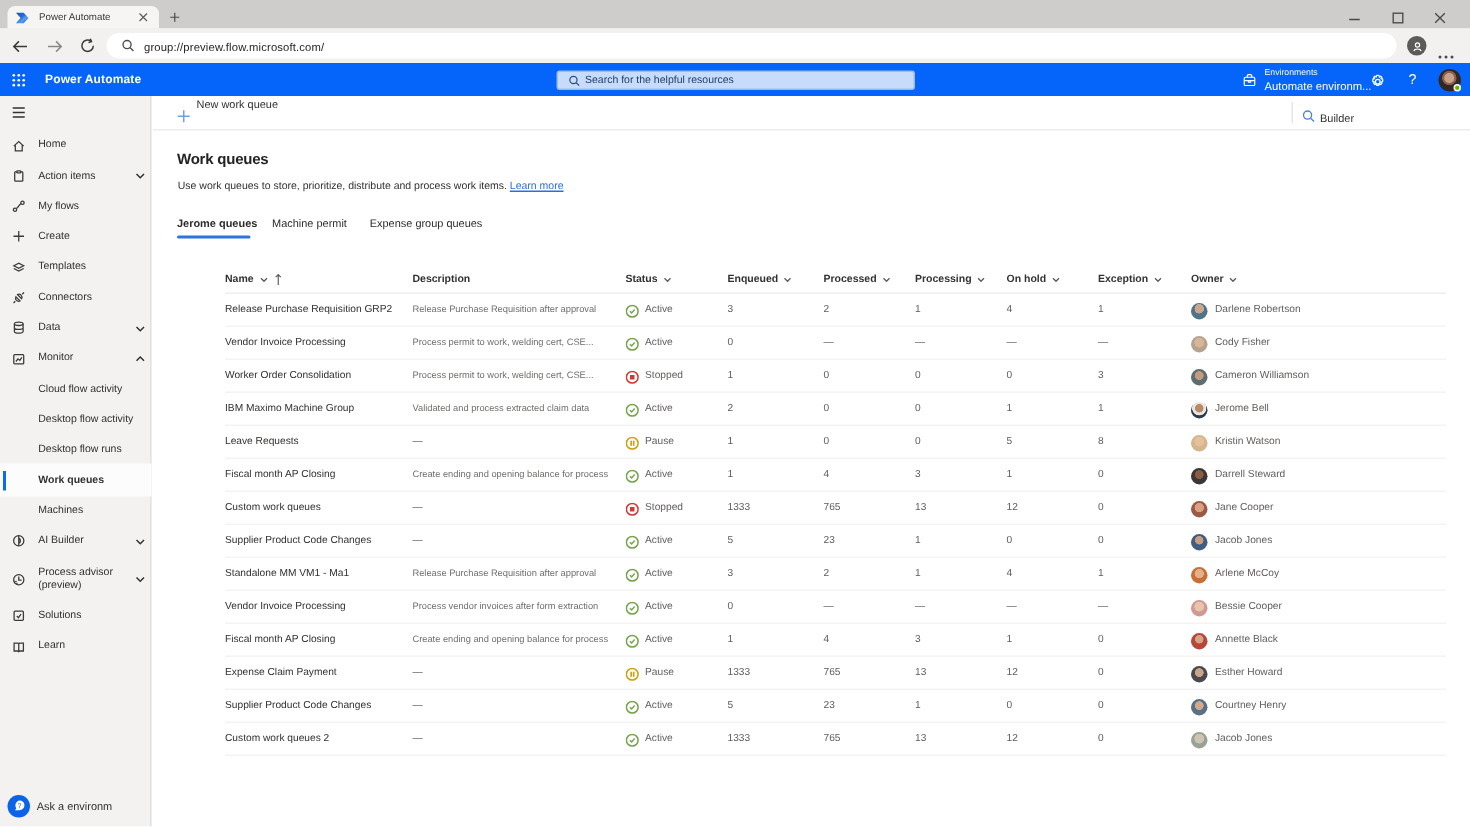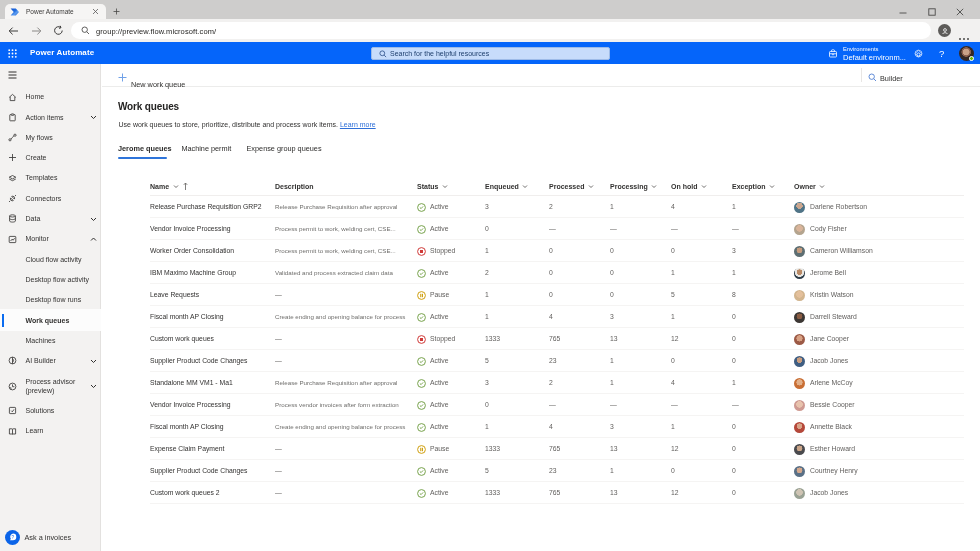--- a/index.html
+++ b/index.html
@@ -118,21 +118,21 @@
       <circle cx="3.7" cy="3.7" r="2.7" fill="none" stroke="#2a4d86" stroke-width="0.9"></circle>
       <path d="M5.8 5.8 L8 8" stroke="#2a4d86" stroke-width="0.9"></path>
     </svg>
 <span id="hsearchtx">Search for the helpful resources</span>
 <svg class="abs" style="left:828px;top:47.5px" width="10" height="11" viewBox="0 0 20 22" fill="none" stroke="#fff" stroke-width="1.6">
       <rect x="3" y="7" width="14" height="11" rx="1.5"></rect>
       <path d="M7 7 V5.2 a1.6 1.6 0 0 1 1.6 -1.6 h2.8 a1.6 1.6 0 0 1 1.6 1.6 V7 M3 11.5 h14"></path>
       <path d="M8.5 11.5 v2 h3 v-2" stroke-width="1.4"></path>
     </svg>
 <span class="envsmall">Environments</span>
-<span class="envbig">Default environm...</span>
+<span class="envbig">Automate environm...</span>
 <svg class="abs" style="left:913px;top:48.5px" width="11" height="11" viewBox="0 0 24 24" fill="none" stroke="#fff" stroke-width="1.8">
       <path d="M12 2.6 l1.8 0.3 0.6 2.2 2-1.1 1.5 1.5-1.1 2 2.2 0.6 0.3 1.9-0.3 1.9-2.2 0.6 1.1 2-1.5 1.5-2-1.1-0.6 2.2-1.8 0.3-1.8-0.3-0.6-2.2-2 1.1-1.5-1.5 1.1-2-2.2-0.6-0.3-1.9 0.3-1.9 2.2-0.6-1.1-2 1.5-1.5 2 1.1 0.6-2.2 Z"></path>
       <circle cx="12" cy="12" r="3.4"></circle>
     </svg>
 <span class="abs" style="left:939px;top:47.5px;font-size:9.5px;color:#fff">?</span>
 <span class="abs" style="left:959px;top:46px;width:15px;height:15px;border-radius:50%;background:radial-gradient(circle at 48% 40%, #c9a188 0 26%, #8a5f4c 30% 38%, #332725 42% 78%, #6e625c 84% 100%)"></span>
 <span class="abs" style="left:969px;top:56px;width:5px;height:5px;border-radius:50%;background:#6bb700;border:0.5px solid #fff"></span>
 
 <div id="sidebar"></div>
 <svg class="abs" style="left:8px;top:71px" width="9" height="8" viewBox="0 0 9 8">
@@ -216,27 +216,27 @@
 <span class="abs si" style="left:25.5px;top:406.09999999999997px;font-weight:400">Solutions</span>
 <svg class="abs" style="left:8px;top:426.7px" width="9" height="9" viewBox="0 0 9 9" fill="none" stroke="#3b3a39" stroke-width="0.85">
       <path d="M1.4 1.8 h2.4 a0.9 0.9 0 0 1 0.7 0.4 a0.9 0.9 0 0 1 0.7 -0.4 h2.4 V7 H5.2 a0.9 0.9 0 0 0 -0.7 0.4 A0.9 0.9 0 0 0 3.8 7 H1.4 Z M4.5 2.2 V7.2"></path>
     </svg>
 <span class="abs si" style="left:25.5px;top:426.4px;font-weight:400">Learn</span>
 <span class="abs" style="left:5px;top:529.5px;width:15px;height:15px;border-radius:50%;background:#0b64e8"></span>
 <svg class="abs" style="left:8.5px;top:533px" width="8" height="8" viewBox="0 0 8 8">
       <path d="M4 0.6 a3.3 3.3 0 0 1 0 6.6 h-3 l0.9 -1.4 a3.3 3.3 0 0 1 2.1 -5.2" fill="#fff"></path>
       <text x="2.6" y="5.6" font-size="4.6" fill="#0b64e8" font-family="Liberation Sans">?</text>
     </svg>
-<span class="abs" style="left:24.5px;top:533px;font-size:7.3px;color:#323130">Ask a invoices</span>
+<span class="abs" style="left:24.5px;top:533px;font-size:7.3px;color:#323130">Ask a environm</span>
 
 <div id="cmdbar"></div>
 <svg class="abs" style="left:118px;top:72.5px" width="9" height="9" viewBox="0 0 9 9">
       <path d="M4.5 0.5 V8.5 M0.5 4.5 H8.5" stroke="#70a1e8" stroke-width="1"></path>
     </svg>
-<span class="abs" style="left:131px;top:80px;font-size:7.3px;color:#323130">New work queue</span>
+<span class="abs" style="left:131px;top:65px;font-size:7.3px;color:#323130">New work queue</span>
 <div class="abs" style="left:861px;top:68px;width:1px;height:14px;background:#e8e6e4"></div>
 <svg class="abs" style="left:868px;top:73px" width="9" height="9" viewBox="0 0 9 9">
       <circle cx="3.7" cy="3.7" r="2.7" fill="none" stroke="#4f7fd2" stroke-width="0.9"></circle>
       <path d="M5.8 5.8 L8 8" stroke="#4f7fd2" stroke-width="0.9"></path>
     </svg>
 <span class="abs" style="left:880px;top:73.5px;font-size:7.3px;color:#323130">Builder</span>
 
 <span id="h1">Work queues</span>
 <span id="desc">Use work queues to store, prioritize, distribute and process work items. <a href="#">Learn more</a></span>
 <span class="tab2" style="left:118px;font-weight:600">Jerome queues</span>

